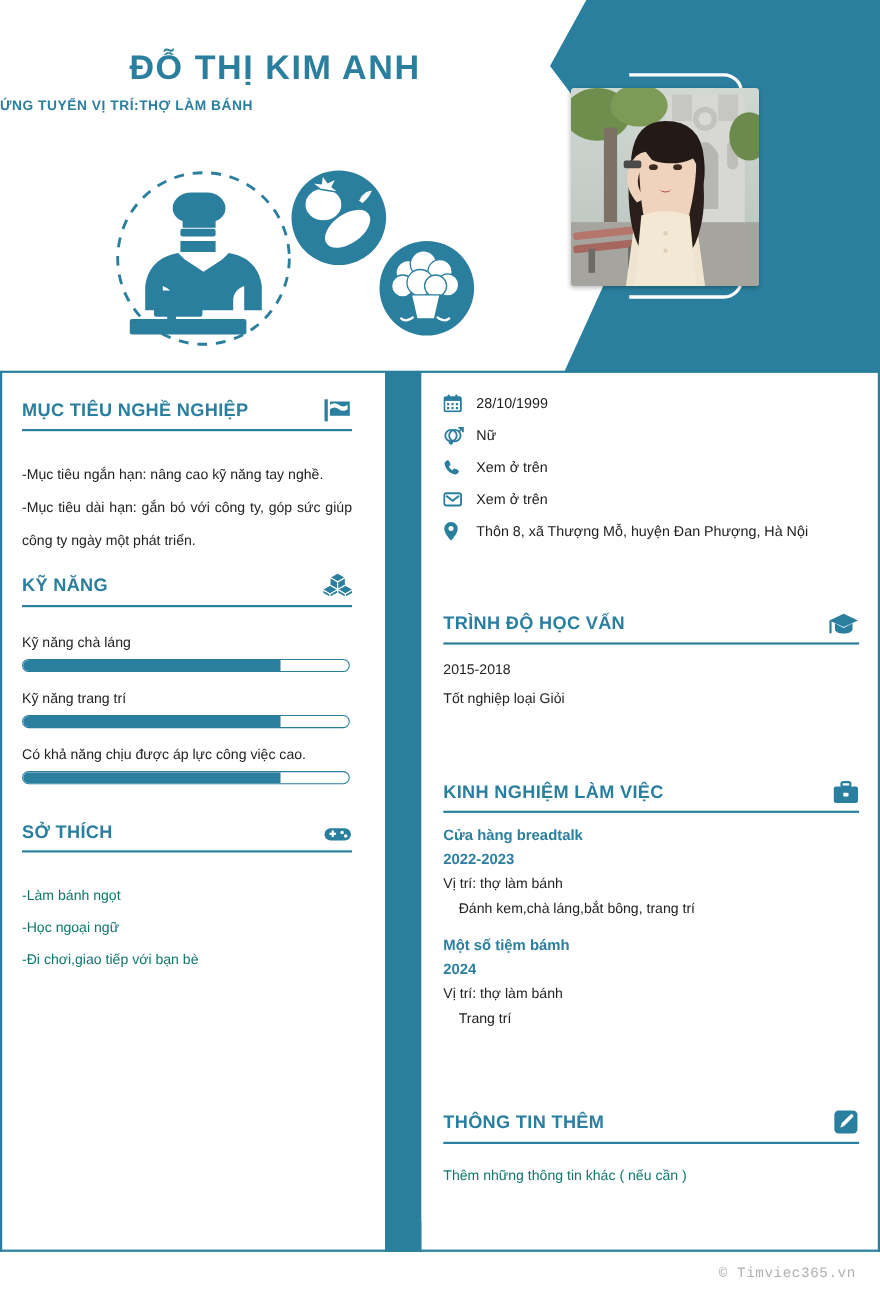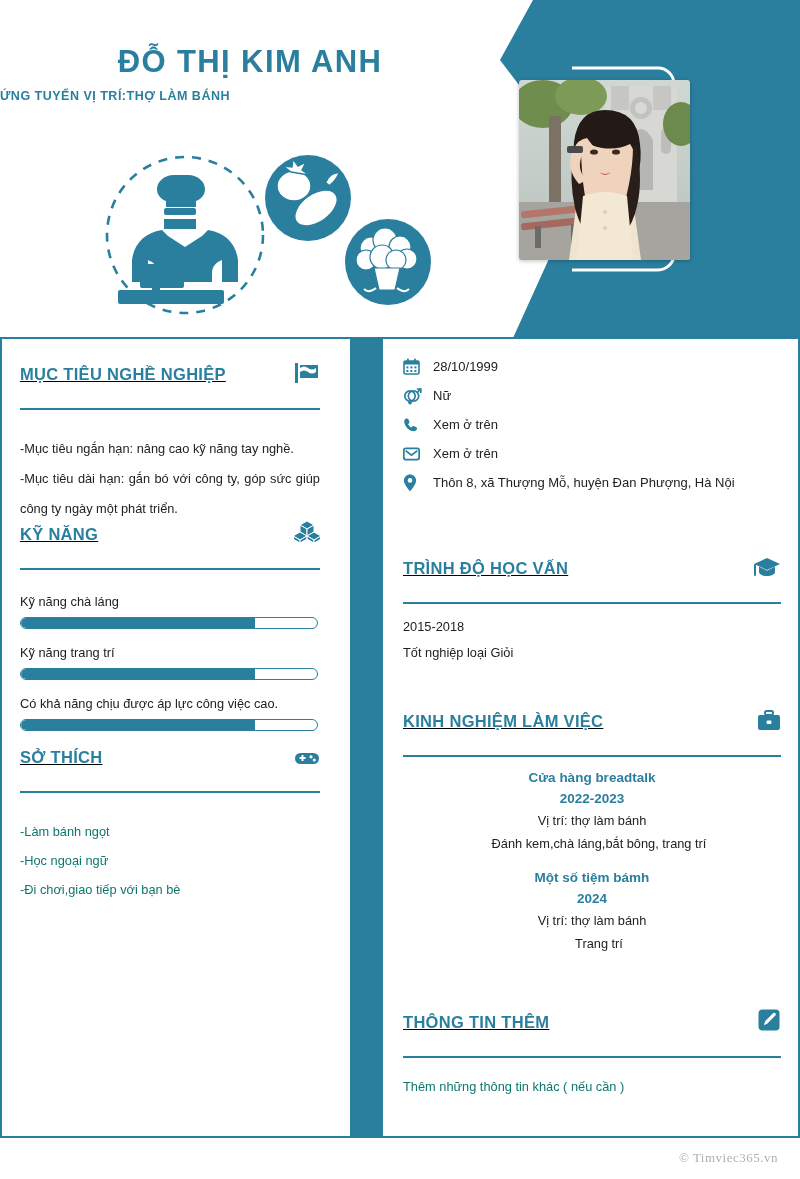--- a/index.html
+++ b/index.html
@@ -73,23 +73,22 @@
   }
   .right-edge-line {
     position: absolute; left: 798px; top: 338px; width: 2px; height: 800px;
     background: #2a7f9e;
   }
 
   
   .section { position: absolute; }
   .sec-head {
     position: relative;
-    display: flex; align-items: flex-end; justify-content: space-between;
-    padding-bottom: 24px;
-    text-decoration: underline;
+    display: flex; align-items: center; justify-content: space-between;
+    padding-bottom: 6px;
   }
   .sec-title {
     color: #2a7f9e;
     font-size: 16.5px;
     font-weight: bold;
     letter-spacing: 0.3px;
     white-space: nowrap;
   }
   .sec-icon { display: flex; align-items: center; }
   .sec-rule { height: 2px; background: #2a7f9e; width: 100%; }
@@ -137,21 +136,21 @@
   .contact-ico {
     width: 30px; min-width: 30px; height: 20px;
     display: flex; align-items: center; justify-content: flex-start;
     padding-top: 1px;
   }
   .contact-val {
     color: #222222; font-size: 13px; line-height: 21px;
   }
 
   
-  .entry { margin-bottom: 12px; text-align: center; }
+  .entry { margin-bottom: 12px; }
   .entry-org {
     color: #2a7f9e; font-size: 13.5px; font-weight: bold;
     line-height: 21px;
   }
   .entry-period {
     color: #2a7f9e; font-size: 13.5px; font-weight: bold;
     line-height: 21px;
   }
   .entry-role {
     color: #222222; font-size: 12.8px; line-height: 23px;
@@ -169,21 +168,21 @@
     position: absolute; left: 0; top: 1136px; width: 800px; height: 2px;
     background: #2a7f9e;
   }
   .footer-tab {
     position: absolute; left: 350px; top: 1110px; width: 33px; height: 28px;
     background: #2a7f9e;
   }
   .footer-credit {
     position: absolute; right: 22px; top: 1150px;
     color: #b0b0b0; font-size: 13px;
-    font-family: Liberation Serif, serif;
+    font-family: Liberation Mono, monospace;
     letter-spacing: 0.5px;
     margin-left: 26px;
   }
 </style>
 </head>
 <body>
 
 <div id="cv">
 
   <div class="header">

